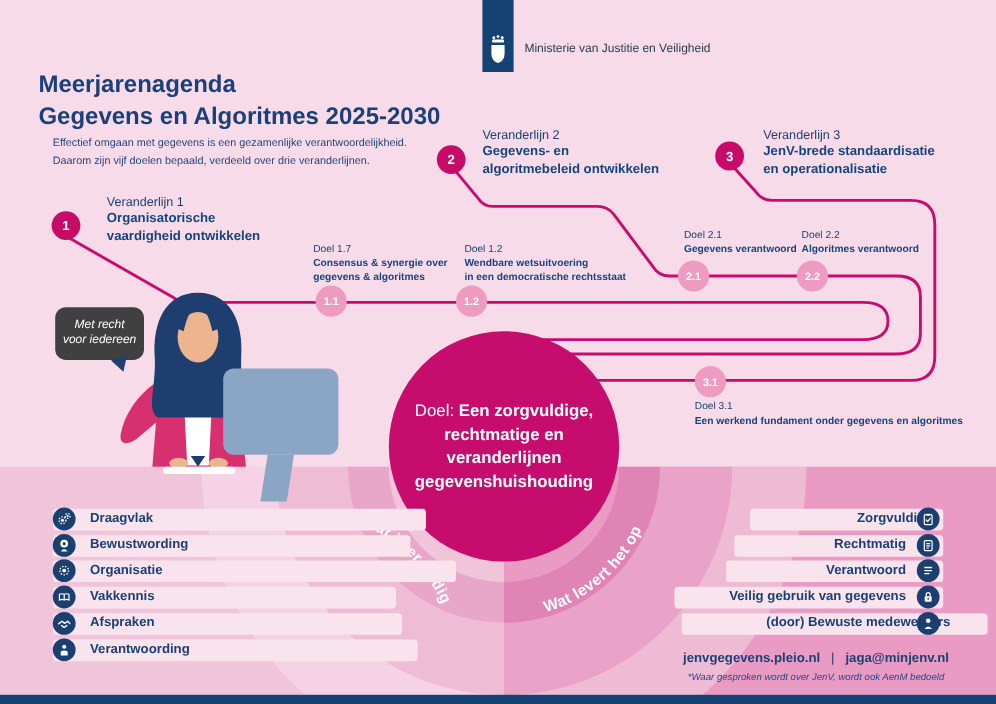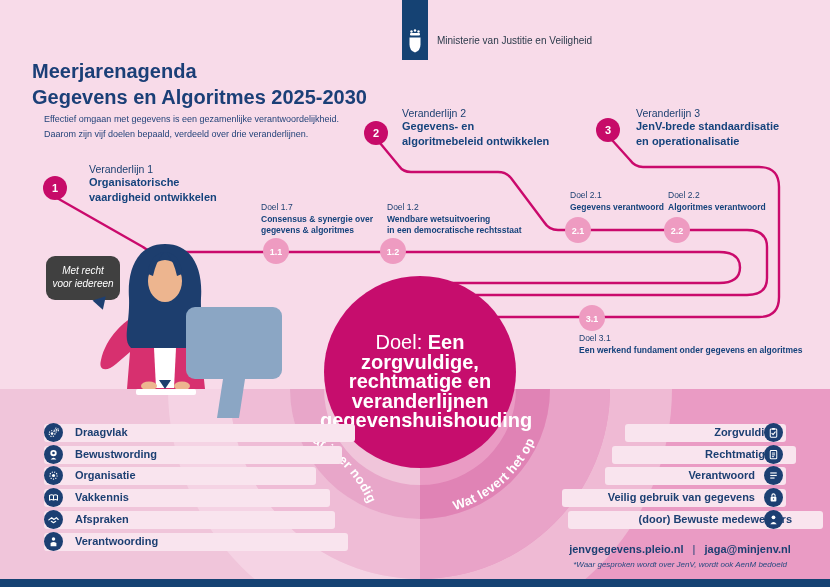--- a/index.html
+++ b/index.html
@@ -18,21 +18,21 @@
   .icon-circle{width:19px;height:19px;border-radius:50%;background:#1c3f72;
                display:flex;align-items:center;justify-content:center;}
   .icon-circle svg{width:13px;height:13px;display:block;}
   .gf{fill:#ffffff;}
   .gt{fill:none;stroke:#ffffff;stroke-width:1.5;stroke-dasharray:1.7 1.7;}
   .bubble{background:#404040;border-radius:9px;color:#ffffff;font-style:italic;
           font-size:10px;line-height:13px;text-align:center;}
   .bubble:after{content:"";position:absolute;left:48px;bottom:-10px;width:0;height:0;
           border-left:7px solid transparent;border-right:7px solid transparent;
           border-top:12px solid #1e3f71;transform:rotate(-18deg);}
-  .goal-text{color:#ffffff;font-size:20px;line-height:19.5px;text-align:center;}
+  .goal-text{color:#ffffff;font-size:14px;line-height:19.5px;text-align:center;}
   .goal-text b{font-weight:bold;}
   .footer-links{font-size:11px;font-weight:bold;color:#1c3f72;text-align:center;}
   .footnote{font-size:8px;font-style:italic;color:#274a80;text-align:center;}
   .ministry{font-size:10px;color:#2b3a4a;}
 </style>
 </head>
 <body>
 
 <div id="canvas">
 
@@ -193,21 +193,21 @@
     <b style="display:block">veranderlijnen</b>
     <b style="display:block">gegevenshuishouding</b>
   </div>
 
   <div class="abs pill" style="left:44px;top:424px;width:311px;">
     <div class="pill-label" style="padding-left:31px;">Draagvlak</div>
   </div>
   <div class="abs pill" style="left:44px;top:446px;width:298px;">
     <div class="pill-label" style="padding-left:31px;">Bewustwording</div>
   </div>
-  <div class="abs pill" style="left:44px;top:467px;width:272px;">
+  <div class="abs pill" style="left:44px;top:467px;width:336px;">
     <div class="pill-label" style="padding-left:31px;">Organisatie</div>
   </div>
   <div class="abs pill" style="left:44px;top:489px;width:286px;">
     <div class="pill-label" style="padding-left:31px;">Vakkennis</div>
   </div>
   <div class="abs pill" style="left:44px;top:511px;width:291px;">
     <div class="pill-label" style="padding-left:31px;">Afspraken</div>
   </div>
   <div class="abs pill" style="left:44px;top:533px;width:304px;">
     <div class="pill-label" style="padding-left:31px;">Verantwoording</div>
@@ -249,21 +249,21 @@
   <div class="abs icon-circle" style="left:44px;top:532px;">
       <svg viewBox="0 0 18 18" aria-hidden="true">
         <circle cx="9" cy="5.5" r="2.4" class="gf"></circle>
         <path d="M5,15.5 L5,11 Q9,8.5 13,11 L13,15.5 Z" class="gf"></path>
       </svg>
     </div>
 
   <div class="abs pill" style="left:625px;top:424px;width:161px;">
     <div class="pill-label" style="padding-right:15px;text-align:right;">Zorgvuldig</div>
   </div>
-  <div class="abs pill" style="left:612px;top:446px;width:174px;padding-left:10px;">
+  <div class="abs pill" style="left:612px;top:446px;width:174px;">
     <div class="pill-label" style="padding-right:31px;text-align:right;">Rechtmatig</div>
   </div>
   <div class="abs pill" style="left:605px;top:467px;width:181px;">
     <div class="pill-label" style="padding-right:31px;text-align:right;">Verantwoord</div>
   </div>
   <div class="abs pill" style="left:562px;top:489px;width:224px;">
     <div class="pill-label" style="padding-right:31px;text-align:right;">Veilig gebruik van gegevens</div>
   </div>
   <div class="abs pill" style="left:568px;top:511px;width:255px;">
     <div class="pill-label" style="padding-right:31px;text-align:right;">(door) Bewuste medewerkers</div>

